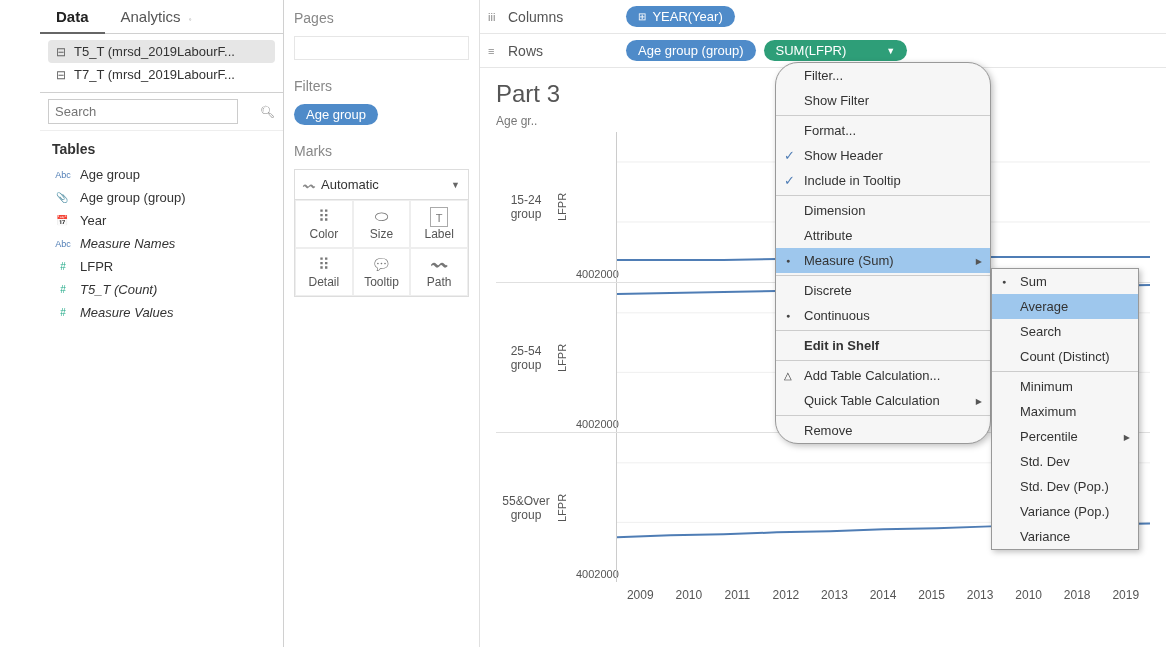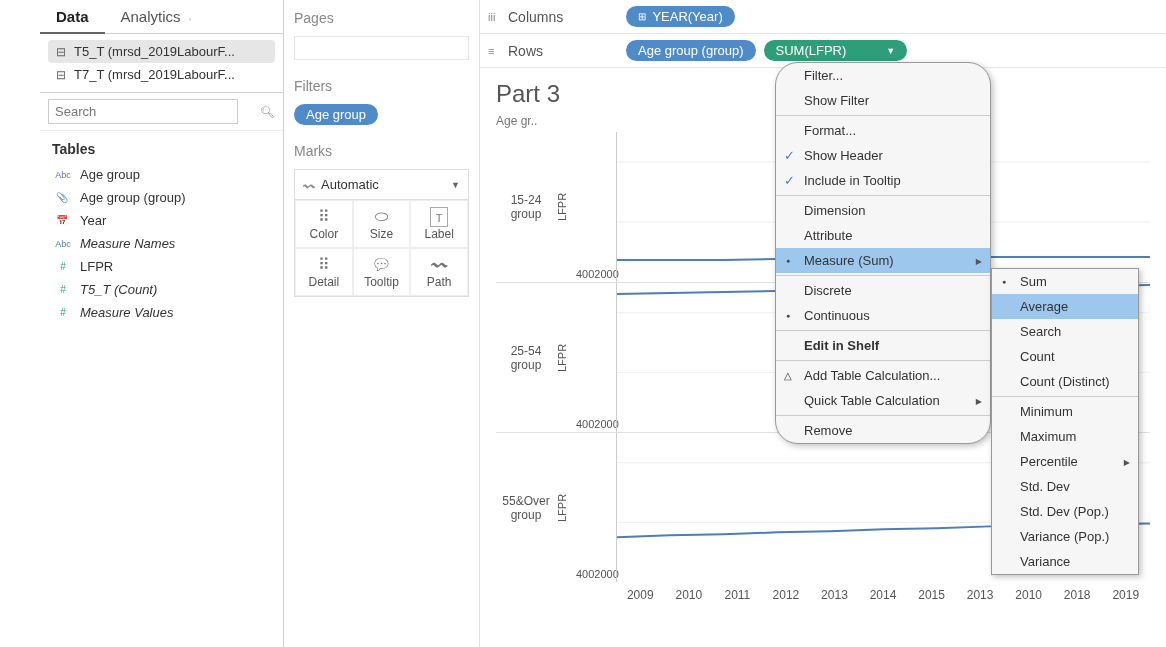--- a/index.html
+++ b/index.html
@@ -315,21 +315,20 @@
   <div class="cm-item cm-tri">Add Table Calculation...</div>
   <div class="cm-item cm-sub">Quick Table Calculation</div>
   <div class="cm-sep"></div>
   <div class="cm-item">Remove</div>
 </div>
 
 <div id="menu2" class="context-menu">
   <div class="cm-item cm-bullet">Sum</div>
   <div class="cm-item highlight">Average</div>
   <div class="cm-item">Search</div>
-  <div class="cm-item">Count</div>
   <div class="cm-item">Count (Distinct)</div>
   <div class="cm-sep"></div>
   <div class="cm-item">Minimum</div>
   <div class="cm-item">Maximum</div>
   <div class="cm-item cm-sub">Percentile</div>
   <div class="cm-item">Std. Dev</div>
   <div class="cm-item">Std. Dev (Pop.)</div>
   <div class="cm-item">Variance (Pop.)</div>
   <div class="cm-item">Variance</div>
 </div>

